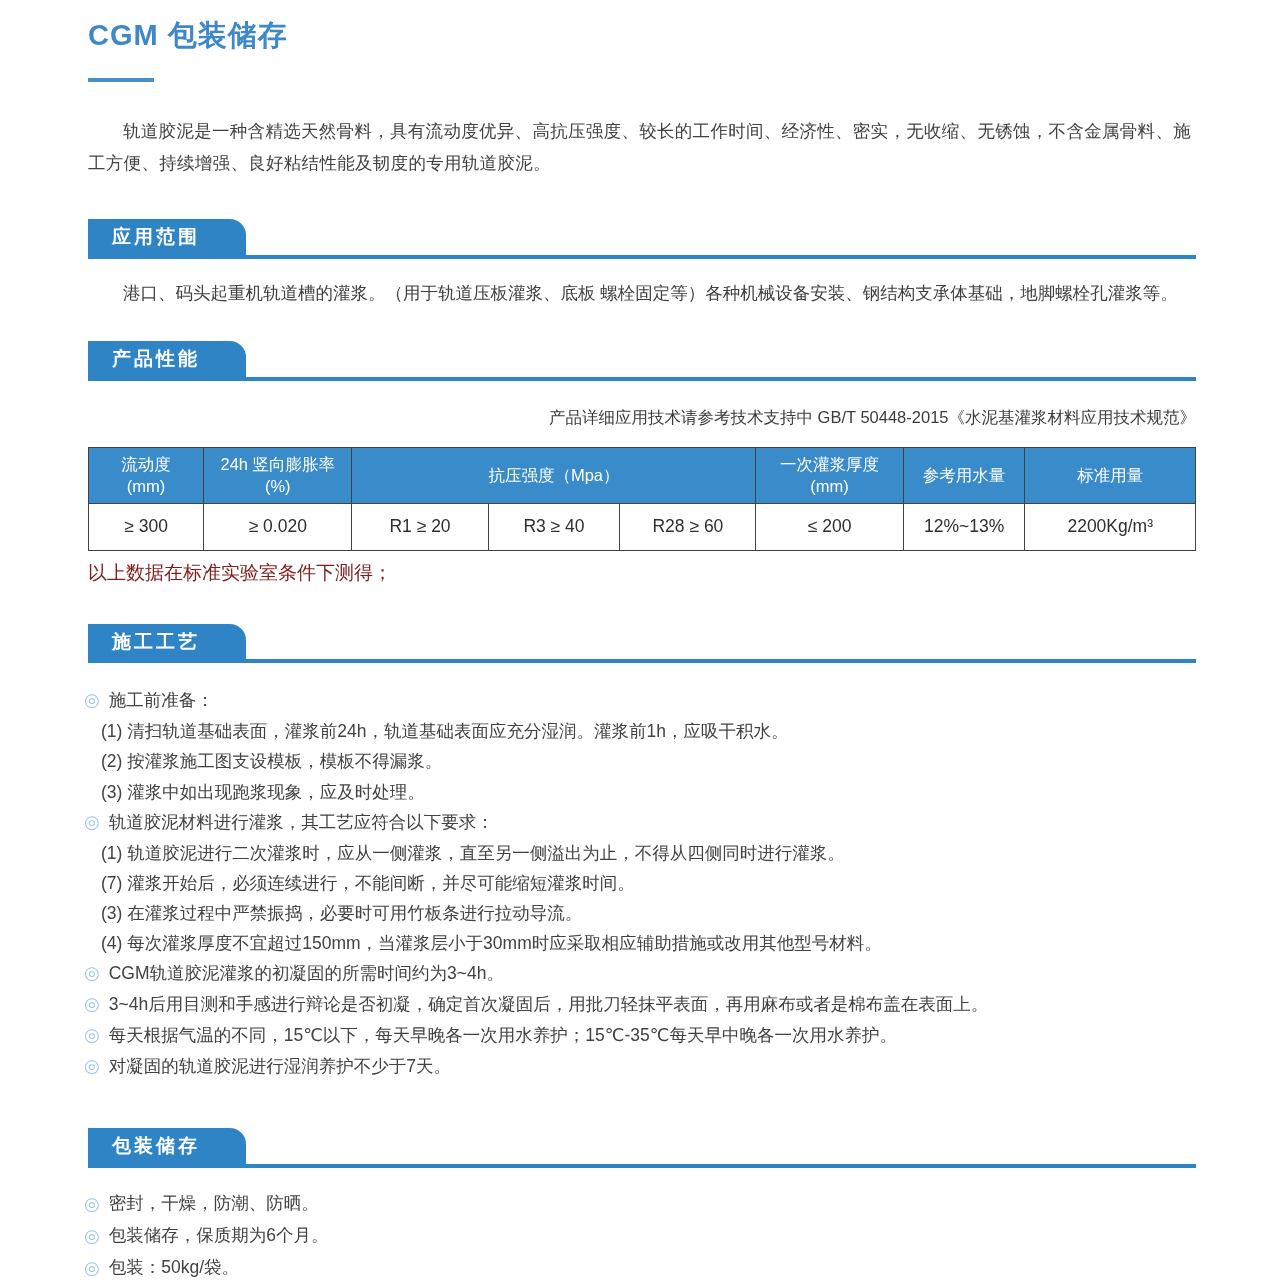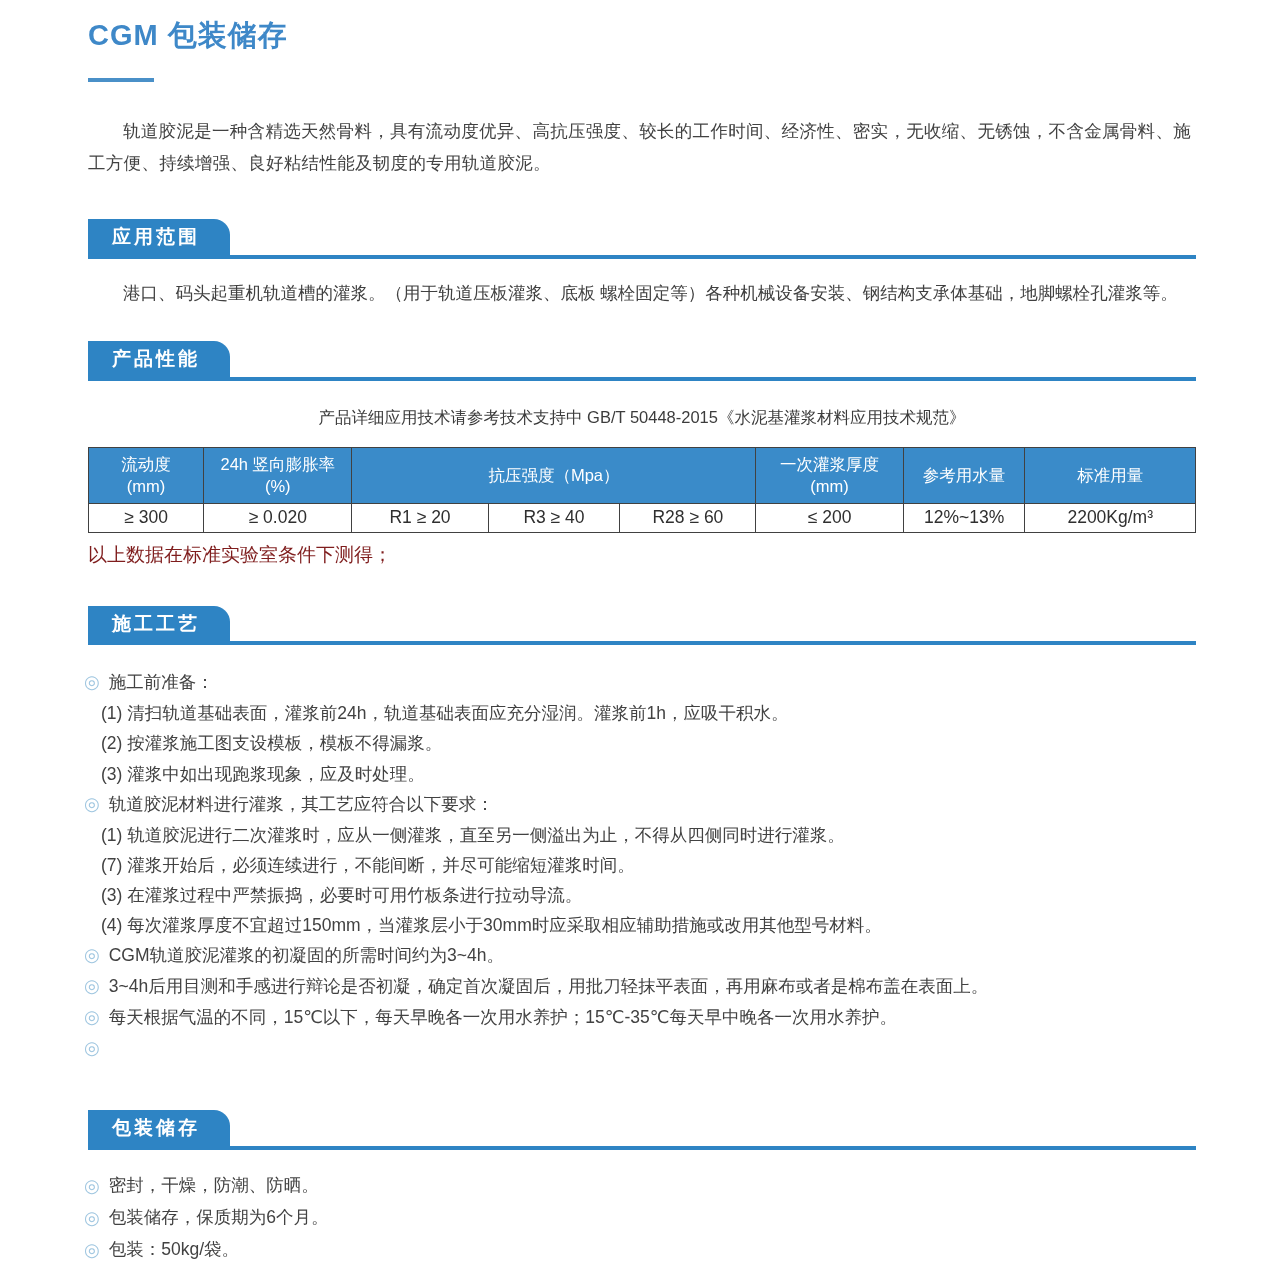--- a/index.html
+++ b/index.html
@@ -41,41 +41,41 @@
   
   .section{margin-top:0;}
   .section-header{position:relative;}
   .section-badge{
     display:inline-block;
     background:#2e84c4;
     color:#ffffff;
     font-size:19px;
     font-weight:bold;
     letter-spacing:3px;
-    padding:7px 30px 6px 24px;
+    padding:7px 46px 6px 24px;
     border-top-right-radius:16px;
     line-height:1.2;
   }
   .section-rule{
     height:4px;
     background:#2e84c4;
     width:100%;
   }
   
   .section-content{
     margin:20px 0 0 0;
     font-size:17.5px;
     line-height:1.7;
     color:#404040;
     text-indent:2em;
   }
   
   .reference-note{
     margin:26px 0 18px 0;
-    text-align:center;
+    text-align:right;
     font-size:16.5px;
     color:#3c3c3c;
   }
   table.perf{
     width:100%;
     border-collapse:collapse;
     table-layout:fixed;
   }
   table.perf th, table.perf td{
     border:1.5px solid #414141;
@@ -87,21 +87,21 @@
     color:#ffffff;
     font-weight:normal;
     font-size:16.5px;
     line-height:1.35;
     padding:5px 2px;
     height:44px;
   }
   table.perf td{
     font-size:17.5px;
     color:#2f2f2f;
-    padding:2px 2px;
+    padding:11px 2px;
     background:#ffffff;
     height:24px;
     margin-top:36px;
   }
   .col-1{width:10.4%;} .col-2{width:13.4%;}
   .col-3a{width:12.3%;} .col-3b{width:11.9%;} .col-3c{width:12.3%;}
   .col-4{width:13.3%;} .col-5{width:11.0%;} .col-6{width:15.4%;}
   .footnote{
     margin:9px 0 0 0;
     font-size:19px;
@@ -260,20 +260,21 @@
     <span class="item-text">3~4h后用目测和手感进行辩论是否初凝，确定首次凝固后，用批刀轻抹平表面，再用麻布或者是棉布盖在表面上。</span>
   </div>
 
   <div class="list-item">
     <span class="bullet">◎</span>
     <span class="item-text">每天根据气温的不同，15℃以下，每天早晚各一次用水养护；15℃-35℃每天早中晚各一次用水养护。</span>
   </div>
 
   <div class="list-item">
     <span class="bullet">◎</span>
+    <span class="item-text">对凝固的轨道胶泥进行湿润养护不少于7天。</span>
   </div>
 </div>
   </div>
 
   <div class="section gap-before-pack">
     <div class="section-header">
       <div class="section-badge">包装储存</div>
       <div class="section-rule"></div>
     </div>
     <div class="list pack-list">

